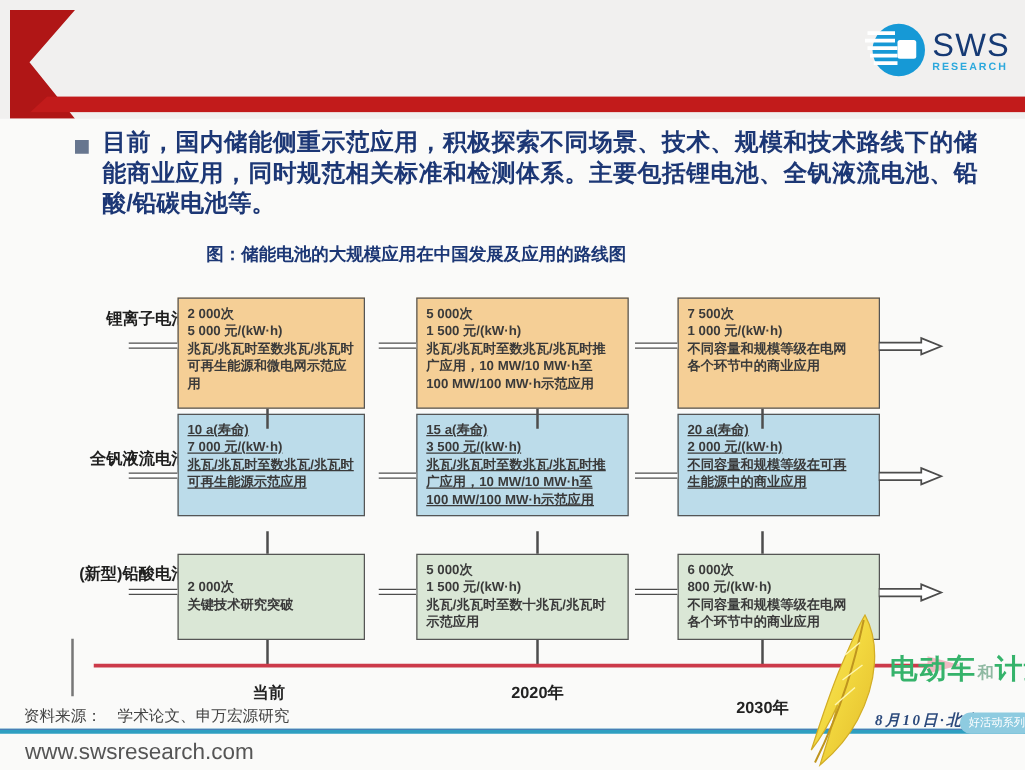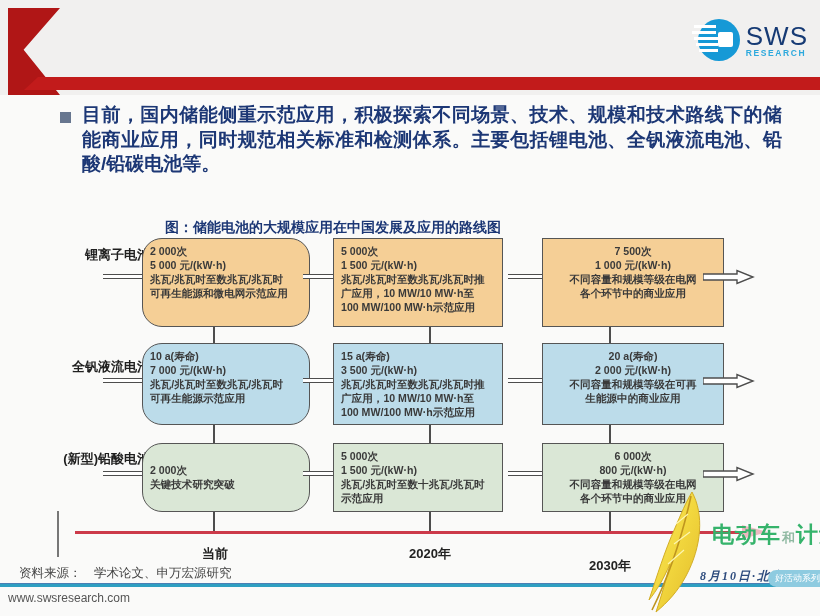--- a/index.html
+++ b/index.html
@@ -26,55 +26,55 @@
   .logo-words{margin-left:4px;line-height:1;}
   .logo-sws{font-size:26px;font-weight:400;color:#163a74;letter-spacing:1px;display:block;}
   .logo-research{font-size:8.5px;font-weight:700;color:#2da9dd;letter-spacing:1.6px;display:block;margin-top:0;}
   
   .bullet-square{position:absolute;left:60px;top:112px;width:11px;height:11px;background:#67768f;}
   .bullet-text{
     position:absolute;left:82px;top:103px;width:700px;
     font-size:19px;font-weight:bold;color:#1c3775;line-height:1.3;text-align:justify;
   }
   .fig-title{
-    position:absolute;left:165px;top:219px;font-size:14px;font-weight:bold;color:#1c3775;
+    position:absolute;left:165px;top:195px;font-size:14px;font-weight:bold;color:#1c3775;
   }
   
   .row-label{position:absolute;font-size:13px;font-weight:bold;color:#1f1f1f;text-align:right;width:122px;}
   .lbl-li{left:28px;top:246px;}
   .lbl-vf{left:28px;top:358px;}
   .lbl-pb{left:28px;top:450px;}
   .box{
     position:absolute;border:1px solid #555;box-sizing:border-box;
     padding:6px 7px;font-size:10.6px;font-weight:600;color:#3a3a3a;line-height:1.32;
     white-space:pre-line;
   }
   .fill-li{background:#f5cf96;}
   .fill-vf{background:#bcdcea;}
   .fill-pb{background:#dae7d6;}
-  .r1{top:238px;height:89px;} .r2{top:343px;height:82px;} .r3{top:443px;height:69px;}
-  .c1{left:142px;width:168px;border-radius:20px;} .c2{left:333px;width:170px;} .c3{left:542px;width:182px;text-align:center;}
+  .r1{top:238px;height:89px;} .r2{top:331px;height:82px;text-decoration:underline;} .r3{top:443px;height:69px;}
+  .c1{left:142px;width:150px;} .c2{left:333px;width:170px;} .c3{left:542px;width:162px;}
   .vcenter{display:flex;align-items:center;}
   .bar{position:absolute;height:3px;background:#fff;border-top:1.5px solid #4d4d4d;border-bottom:1.5px solid #4d4d4d;}
   .vline{position:absolute;width:2px;background:#4d4d4d;}
   .flow-arrow{position:absolute;width:52px;height:16px;}
   
   .axis-left{position:absolute;left:57px;top:511px;width:1.5px;height:46px;background:#777;}
   .timeline{position:absolute;left:75px;top:531px;width:668px;height:2.5px;background:#cc3a4a;}
   .timeline-arrow{
     position:absolute;left:742px;top:525px;width:0;height:0;
     border-top:7px solid transparent;border-bottom:7px solid transparent;
     border-left:26px solid rgba(233,150,165,.65);
   }
   .tl-label{position:absolute;top:545px;font-size:13px;font-weight:bold;color:#222;text-align:center;}
   .tl-1{left:185px;width:60px;} .tl-2{left:395px;width:70px;} .tl-3{left:574px;width:72px;margin-top:12px;}
   
   .source{position:absolute;left:19px;top:565px;font-size:12.5px;color:#444;}
   .footer-rule{position:absolute;left:0;top:583px;width:820px;height:3px;background:#2e9fc1;border-top:1px solid #4a7fb5;}
-  .url{position:absolute;left:8px;top:591px;font-size:12px;color:#555;}
+  .url{position:absolute;left:20px;top:591px;font-size:18px;color:#555;}
   
   .wm{position:absolute;left:630px;top:488px;width:190px;height:128px;z-index:5;}
   .feather{position:absolute;left:8px;top:0px;}
   .wm-title{position:absolute;left:82px;top:32px;white-space:nowrap;}
   .wm-big{font-size:22px;font-weight:800;color:#35b36b;letter-spacing:1px;}
   .wm-small{font-size:13px;font-weight:700;color:#8fb9a2;margin:0 1px;}
   .wm-date{position:absolute;left:70px;top:80px;font-family:"Liberation Serif",serif;font-style:italic;
     font-size:12px;font-weight:bold;color:#2c4a7c;letter-spacing:2px;white-space:nowrap;}
   .wm-badge{position:absolute;left:138px;top:82px;background:#8ecbe0;color:#fff;
     font-size:9px;padding:2px 7px;border-radius:9px;white-space:nowrap;}

